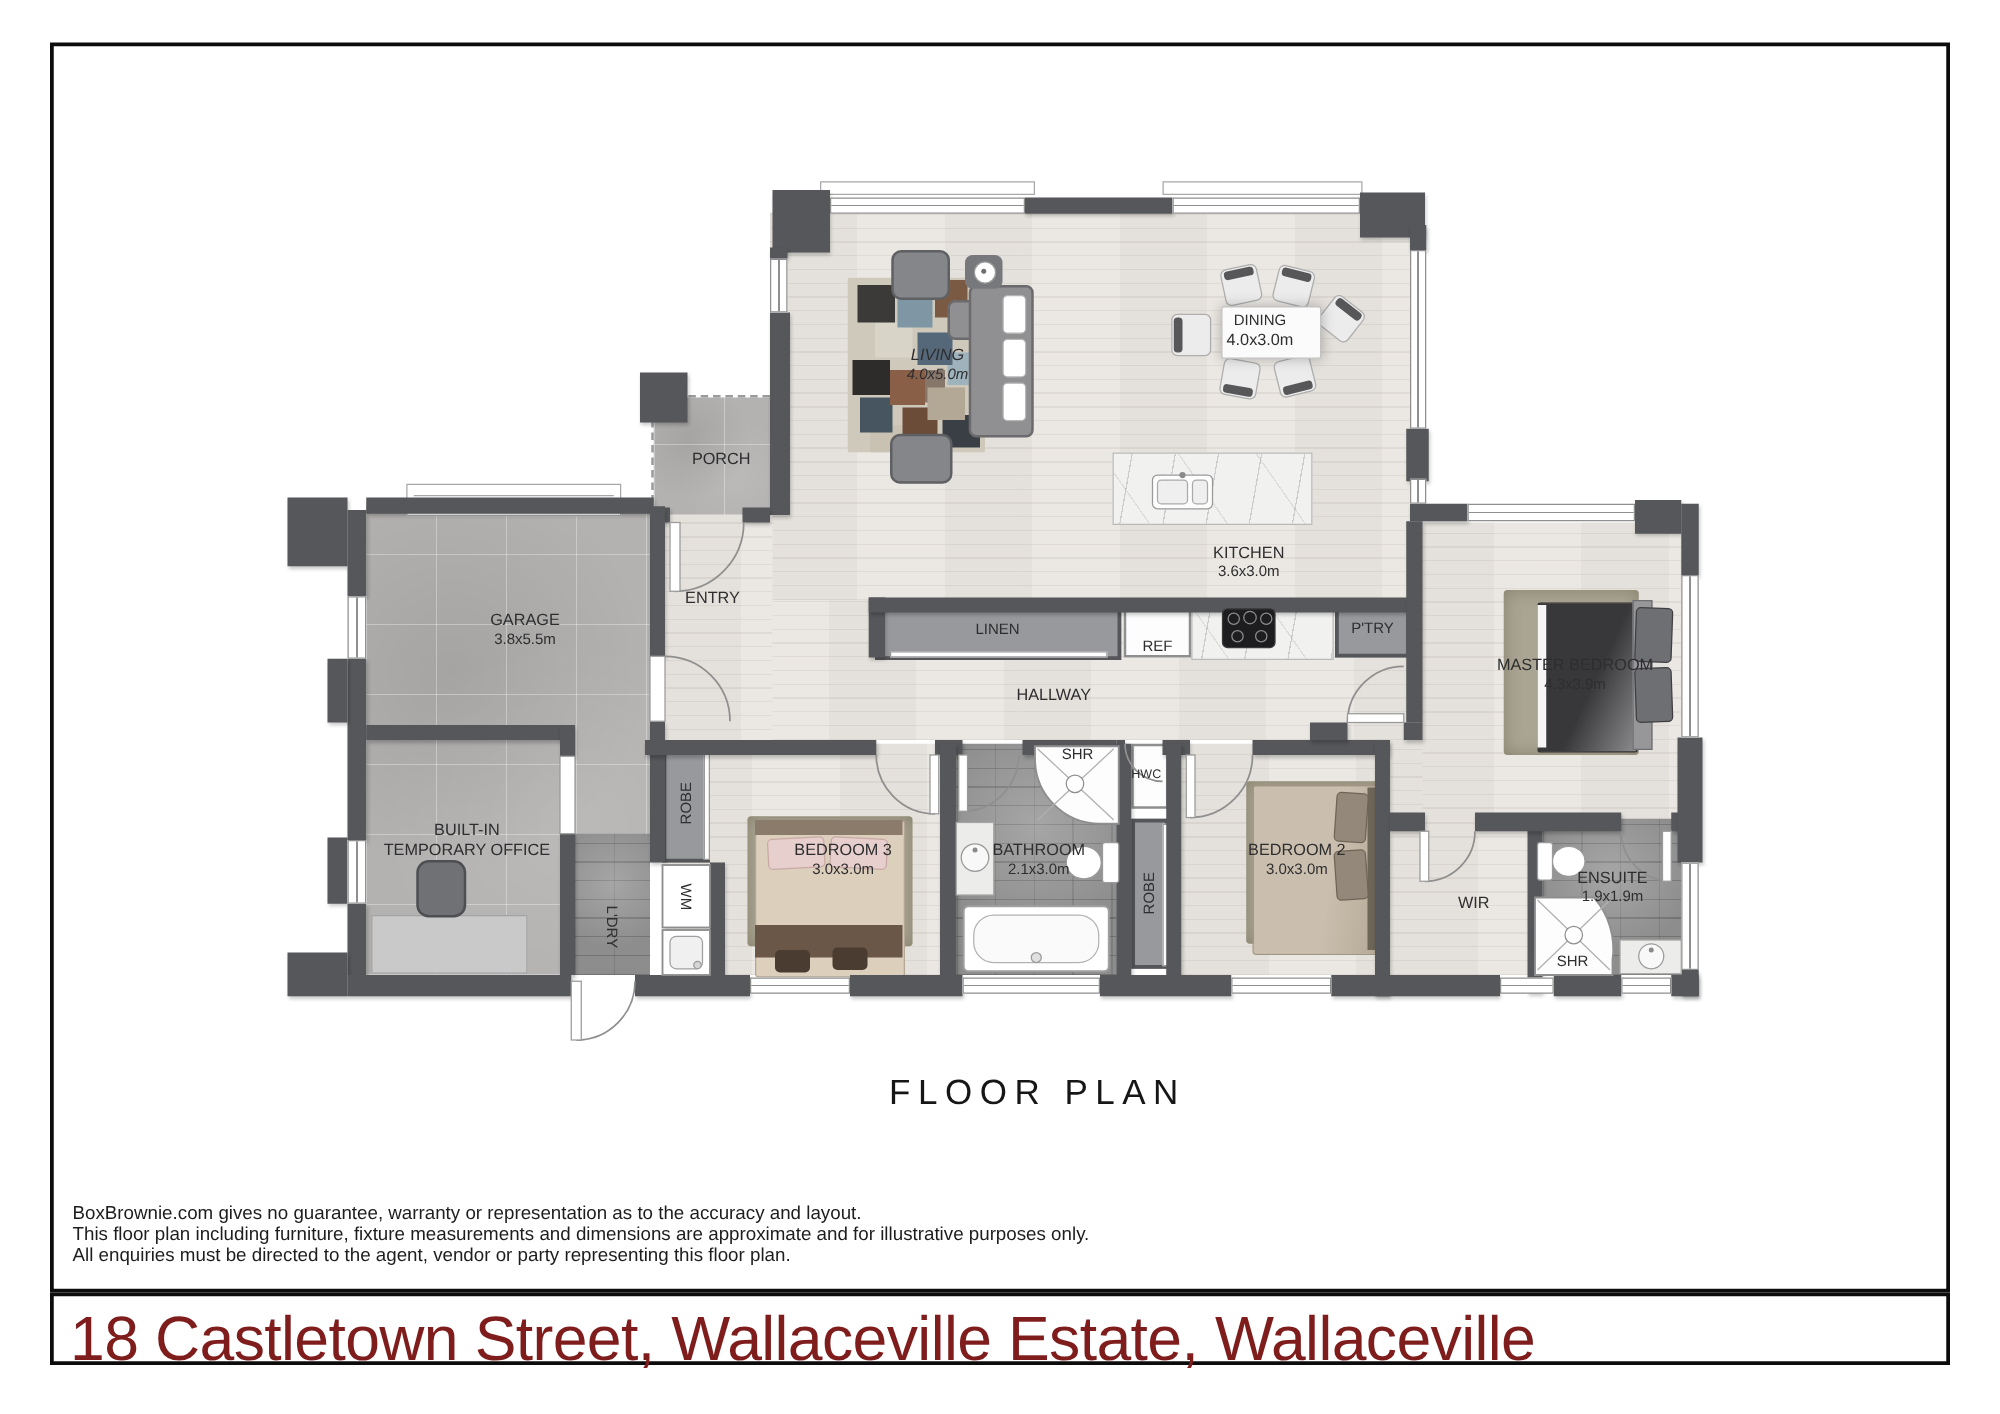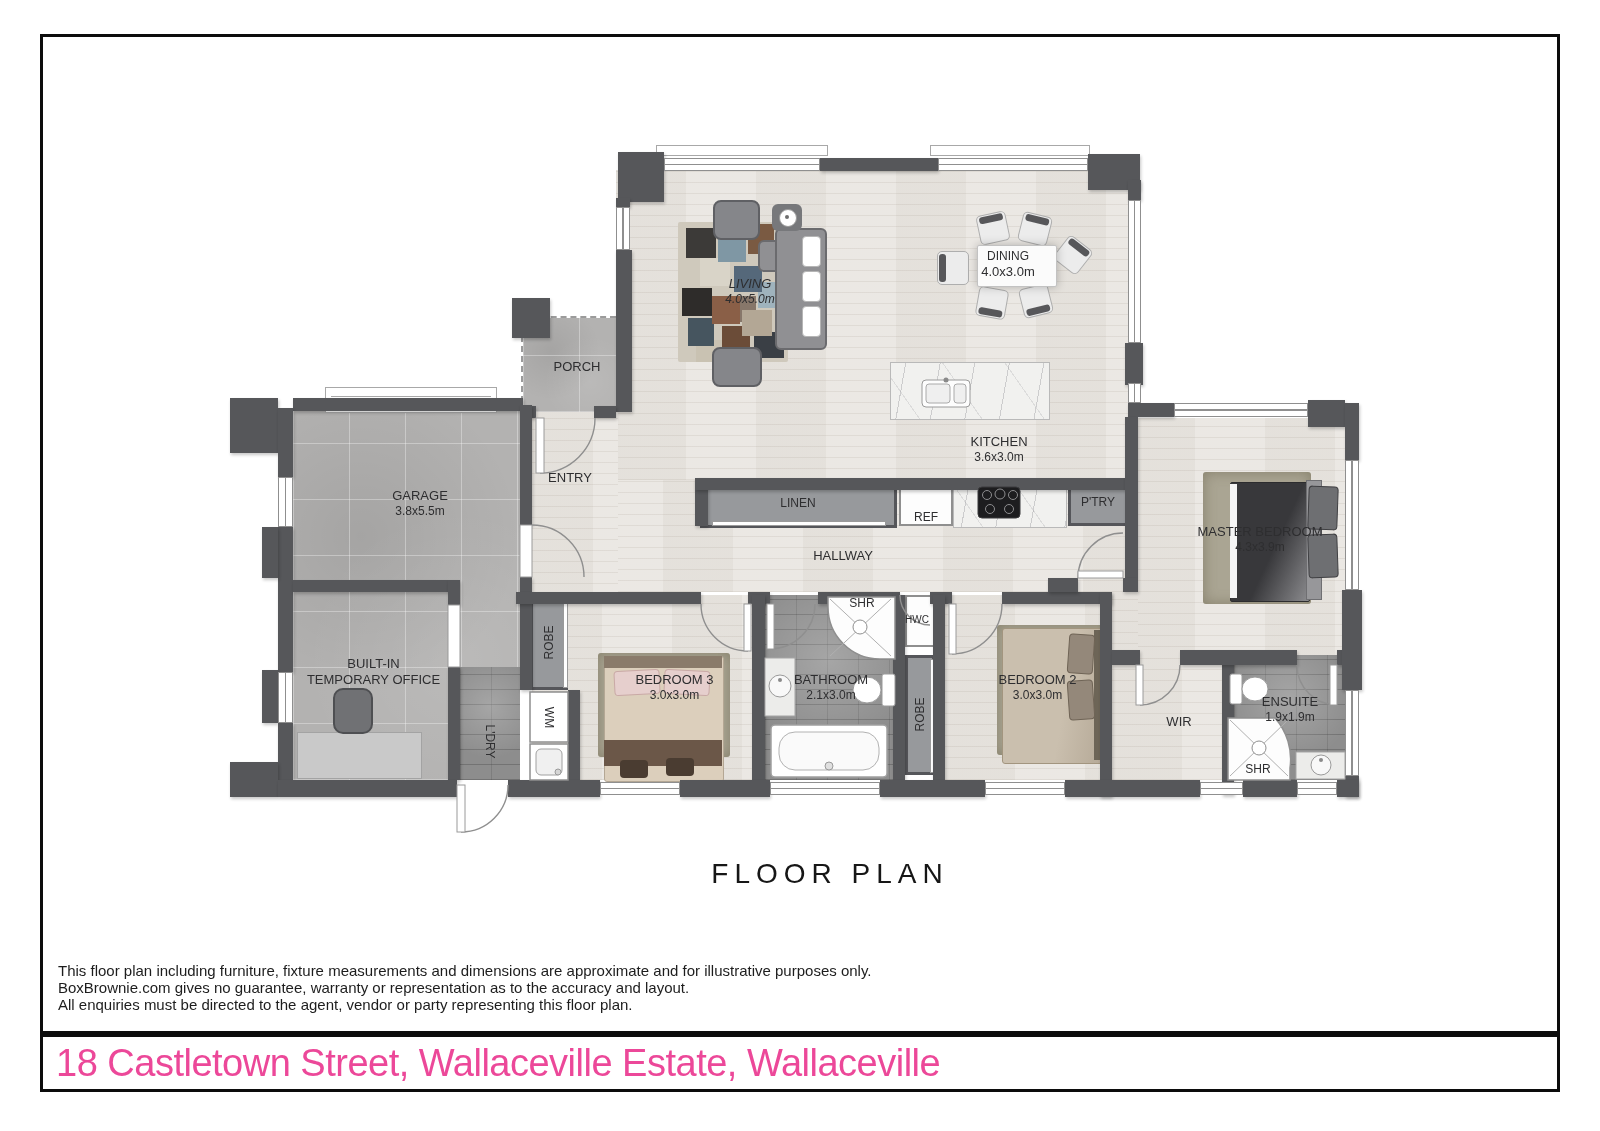--- a/index.html
+++ b/index.html
@@ -48,21 +48,21 @@
     linear-gradient(#9fb3bd,#9fb3bd),linear-gradient(#8a5f47,#8a5f47),linear-gradient(#b3a795,#b3a795),
     linear-gradient(#46555f,#46555f),linear-gradient(#6b4c38,#6b4c38),linear-gradient(#3a3f45,#3a3f45),
     linear-gradient(#c9c2b2,#c9c2b2),linear-gradient(#87776a,#87776a);
     background-repeat:no-repeat;
     background-size:30px 30px,28px 26px,26px 30px,30px 28px,28px 26px,30px 28px,26px 26px,28px 28px,30px 26px,26px 28px,28px 30px,30px 26px,28px 28px,26px 26px;
     background-position:8px 6px,40px 14px,70px 2px,22px 36px,56px 44px,4px 66px,80px 60px,34px 74px,64px 88px,10px 96px,44px 104px,76px 110px,18px 118px,52px 74px;}
   .rug{position:absolute;background:#aaa593;border-radius:3px;box-shadow:inset 0 0 14px rgba(90,85,60,.45);}
   .pillow{position:absolute;border-radius:4px;box-sizing:border-box;}
   .hdr{position:absolute;font-size:28px;letter-spacing:6px;color:#161616;text-align:center;z-index:70;}
   .disc{position:absolute;font-size:15px;line-height:17px;color:#1d1d1d;z-index:70;}
-  .addr{position:absolute;font-size:38px;color:#ec4899;z-index:70;letter-spacing:-0.5px;}
+  .addr{position:absolute;font-size:50px;color:#7f1d1d;z-index:70;letter-spacing:-0.5px;}
 </style>
 </head>
 <body>
 
 <div id="page">
 
   <div class="frame" style="left:40px;top:34px;width:1514px;height:994px;"></div>
   <div class="frame" style="left:40px;top:1034px;width:1514px;height:52px;"></div>
 
   <div class="abs" style="left:230px;top:140px;width:1135px;height:700px;">
@@ -394,19 +394,19 @@
       </div>
     <div class="vlbl" style="left:279px;top:495px;transform:rotate(-90deg);">ROBE</div>
     <div class="vlbl" style="left:650px;top:567px;transform:rotate(-90deg);">ROBE</div>
     <div class="vlbl" style="left:219px;top:594px;transform:rotate(90deg);">L'DRY</div>
     <div class="vlbl" style="left:278px;top:570px;transform:rotate(90deg);">WM</div>
   </div>
 
   <div class="hdr" style="left:230px;top:858px;width:1200px;">FLOOR PLAN</div>
 
   <div class="disc" style="left:58px;top:962px;">
+    <div>BoxBrownie.com gives no guarantee, warranty or representation as to the accuracy and layout.</div>
     <div>This floor plan including furniture, fixture measurements and dimensions are approximate and for illustrative purposes only.</div>
-    <div>BoxBrownie.com gives no guarantee, warranty or representation as to the accuracy and layout.</div>
     <div>All enquiries must be directed to the agent, vendor or party representing this floor plan.</div>
   </div>
 
   <div class="addr" style="left:56px;top:1042px;">18 Castletown Street, Wallaceville Estate, Wallaceville</div>
 </div>
 
 </body></html>

